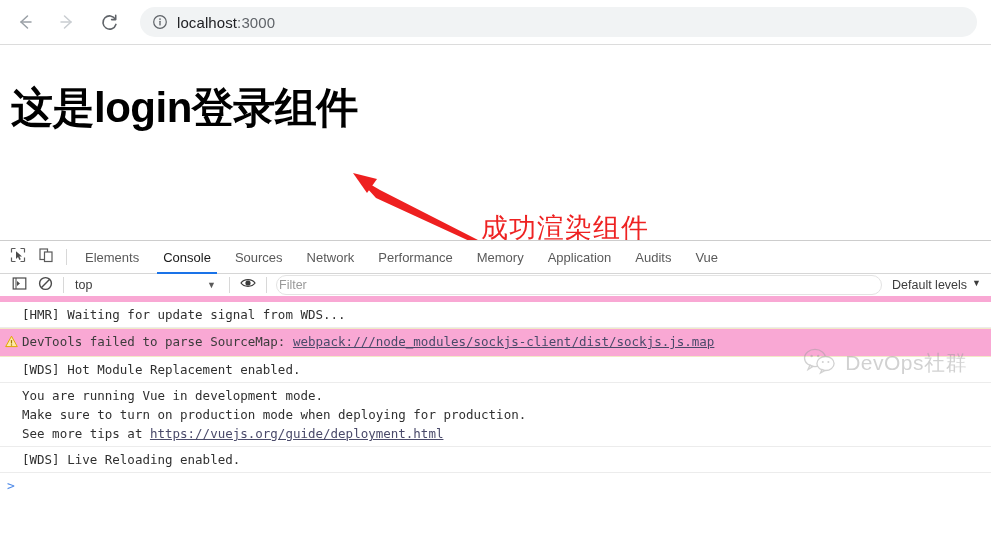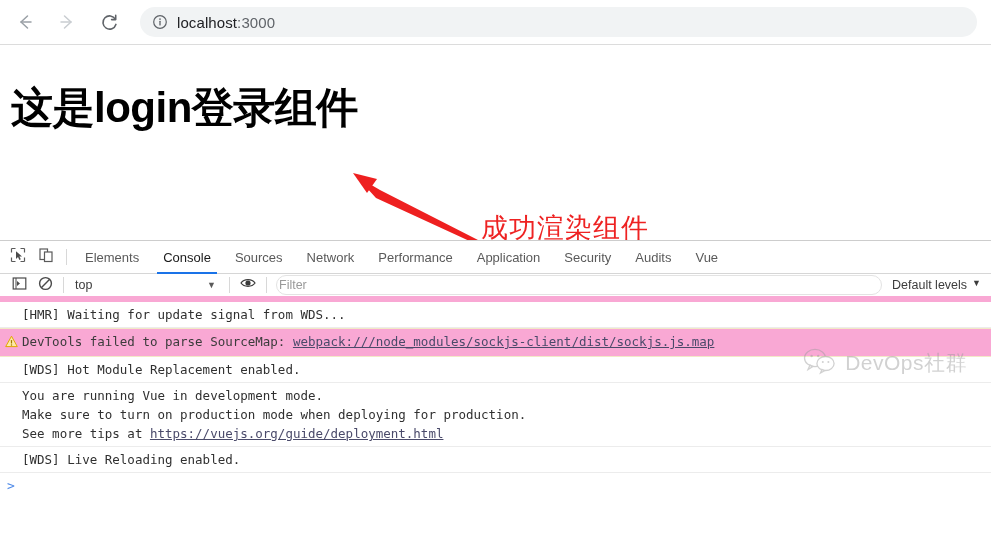--- a/index.html
+++ b/index.html
@@ -334,22 +334,22 @@
             <rect x="6.5" y="5" width="7.5" height="9.5" fill="#ffffff" stroke="#5a5a5a" stroke-width="1.2"></rect>
           </svg>
         </span>
       </div>
       <div class="dt-sep"></div>
       <div class="dt-tab">Elements</div>
       <div class="dt-tab active">Console</div>
       <div class="dt-tab">Sources</div>
       <div class="dt-tab">Network</div>
       <div class="dt-tab">Performance</div>
+      <div class="dt-tab">Memory</div>
       <div class="dt-tab">Application</div>
-      <div class="dt-tab">Security</div>
       <div class="dt-tab">Audits</div>
       <div class="dt-tab">Vue</div>
     </div>
 
     <div class="dt-toolbar">
       <div class="tb-icon">
         <span>
           <svg width="15" height="15" viewBox="0 0 15 15">
             <rect x="1.2" y="2" width="12.6" height="11" fill="none" stroke="#4a4a4a" stroke-width="1.2"></rect>
             <path d="M5 5 L8 7.5 L5 10 Z" fill="#4a4a4a"></path>

